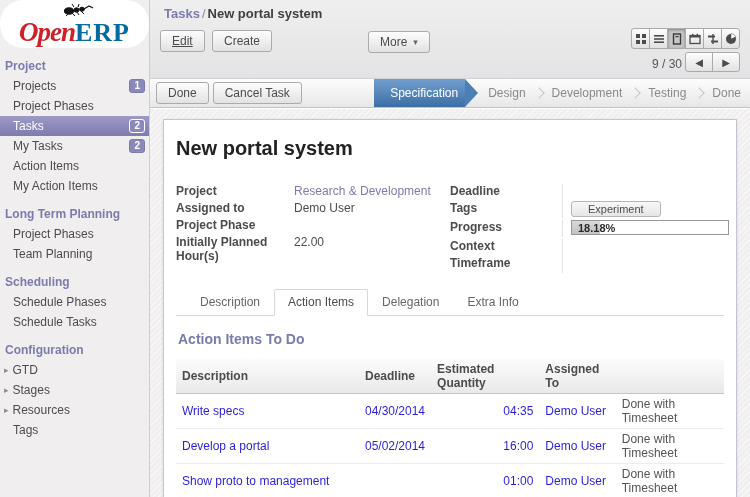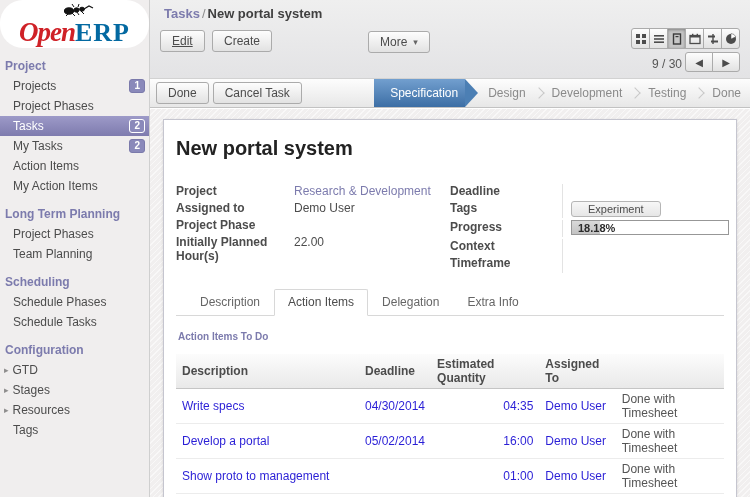--- a/index.html
+++ b/index.html
@@ -73,21 +73,21 @@
   .purple-link { color:#7c7bad; cursor:pointer; }
   .tag { display:inline-block; border:1px solid #b5b5b5; background:linear-gradient(#f7f7f7,#e6e6e6); border-radius:3px; padding:0 16px; font-size:11px; line-height:14px; color:#4c4c4c; }
   .pbar { width:158px; height:15px; border:1px solid #979797; background:#fff; position:relative; }
   .pfill { height:100%; background:linear-gradient(#d9d9d9,#c3c3c3); }
   .ptext { position:absolute; left:6px; top:1px; font-size:11px; font-weight:bold; color:#2b2b2b; }
 
   .tabs { display:flex; border-bottom:1px solid #d8d8d8; margin-top:16px; padding-left:10px; }
   .tab { padding:5px 13px 6px; color:#666; border:1px solid transparent; margin-bottom:-1px; cursor:pointer; }
   .tab.active { background:#fff; border:1px solid #d8d8d8; border-bottom-color:#fff; border-radius:2px 2px 0 0; color:#4c4c4c; }
 
-  .section-heading { color:#7c7bad; font-size:10px; font-weight:bold; margin:15px 0 12px 2px; }
+  .section-heading { color:#7c7bad; font-size:14px; font-weight:bold; margin:15px 0 12px 2px; }
 
   table.items { width:100%; border-collapse:collapse; font-size:12px; }
   table.items thead th { background:linear-gradient(#fcfcfc,#e9e9e9); border-bottom:1px solid #c5c5c5; text-align:left; font-weight:bold; padding:3px 6px; color:#4c4c4c; }
   table.items td { padding:3px 6px; border-bottom:1px solid #ececec; cursor:pointer; }
   .col-desc { width:34%; } .col-dead { width:12%; } .col-qty { width:20%; } .col-asg { width:14%; } .col-act { width:20%; }
   td.col-desc, td.col-dead, td.col-asg { color:#2a1fd6; }
   td.col-qty { color:#2a1fd6; text-align:right; }
   td.col-act { color:#555; }
 </style>
 </head>

